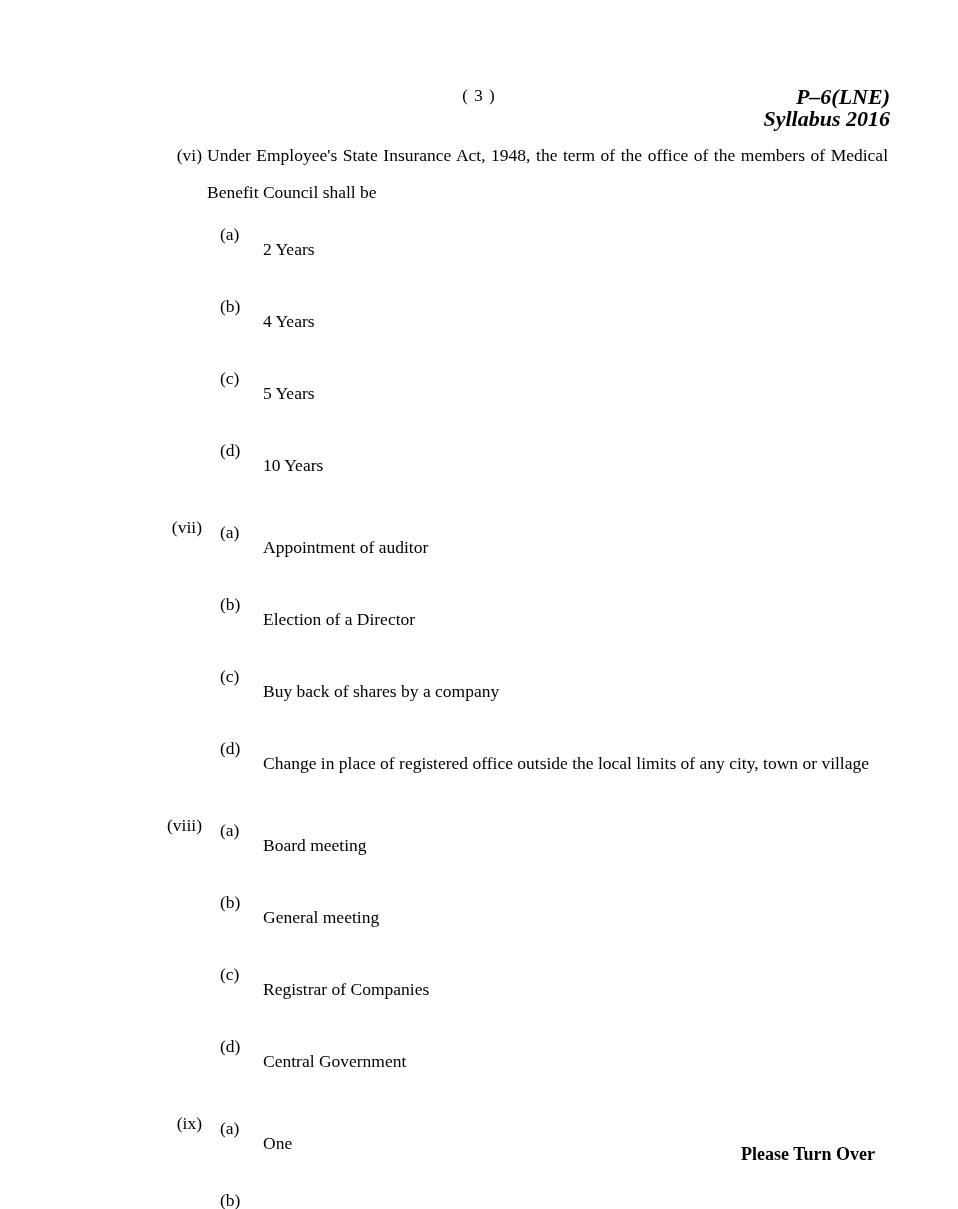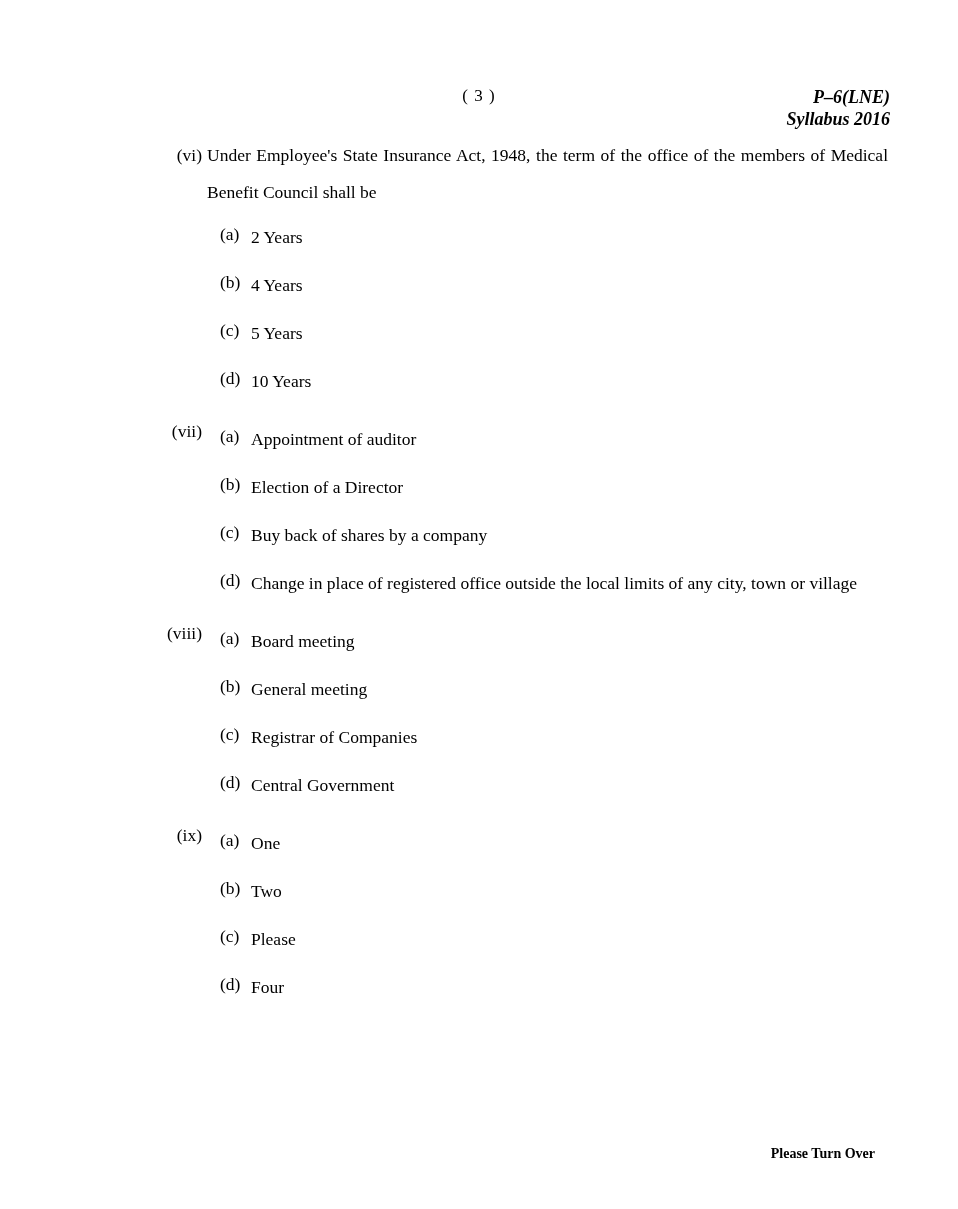--- a/index.html
+++ b/index.html
@@ -29,21 +29,21 @@
     line-height: 22px;
     letter-spacing: 1px;
   }
   .header-right {
     position: absolute;
     top: 86px;
     right: 68px;
     text-align: right;
     font-weight: bold;
     font-style: italic;
-    font-size: 18px;
+    font-size: 22px;
     line-height: 22px;
   }
   
   .questions {
     position: absolute;
     top: 137px;
     left: 142px;
     right: 70px;
   }
   .question {
@@ -70,29 +70,29 @@
     margin: 5px 0 0 13px;
   }
   .opt-label {
     flex: 0 0 28px;
     line-height: 37px;
   }
   .opt-text {
     flex: 1 1 auto;
     line-height: 37px;
     text-align: justify;
-    margin: 3px;
+    margin: 15px;
   }
   
   .footer-note {
     position: absolute;
     top: 1142px;
     right: 83px;
     font-weight: bold;
-    font-size: 14px;
+    font-size: 18px;
     line-height: 24px;
   }
 </style>
 </head>
 <body>
 
 <div class="page">
 
   <div class="page-number">( 3 )</div>
 

